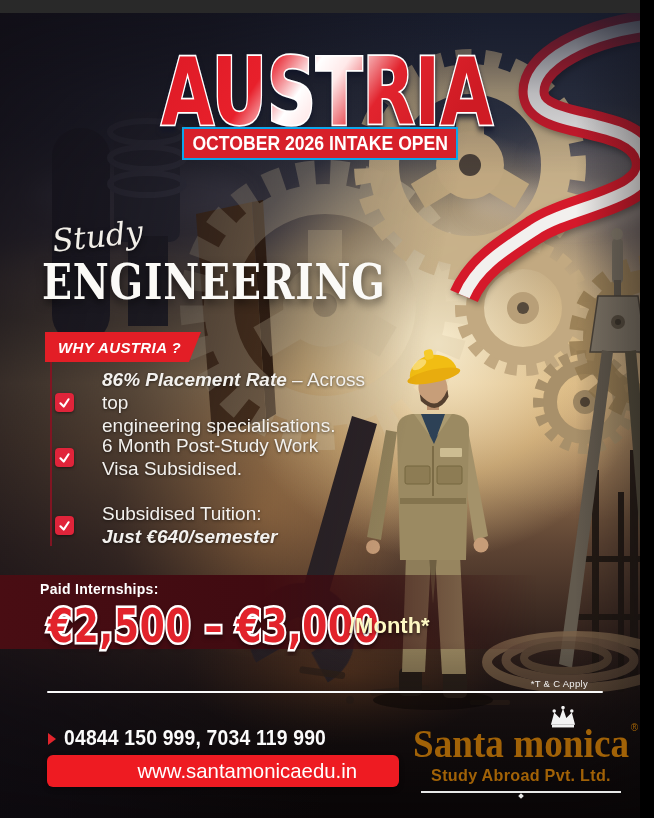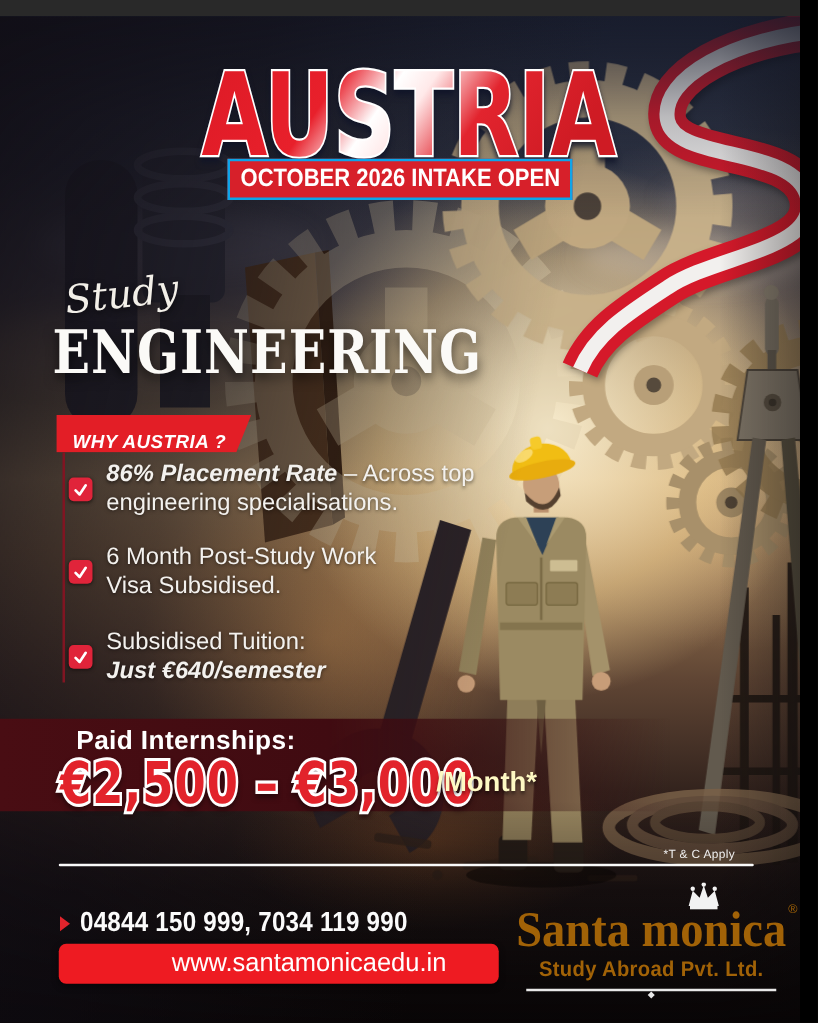--- a/index.html
+++ b/index.html
@@ -30,31 +30,31 @@
   .banner span{display:inline-block;transform:scaleX(.88);font-size:20px;font-weight:bold;
     color:#fff;white-space:nowrap;letter-spacing:0;}
   .study{position:absolute;left:52px;top:218px;font-family:"DejaVu Serif",serif;
     font-style:italic;font-size:31px;color:#f2efe8;transform:rotate(-6deg);
     text-shadow:0 2px 5px rgba(0,0,0,.55);}
   .program{position:absolute;left:42px;top:254px;font-family:"DejaVu Serif",serif;
     font-weight:bold;font-size:48px;letter-spacing:1px;color:#fbfaf7;white-space:nowrap;
     transform:scaleX(.82);transform-origin:left top;text-shadow:0 4px 10px rgba(0,0,0,.6);}
   .tag{position:absolute;left:45px;top:332px;height:30px;padding:0 20px 0 13px;background:#e31e26;
     clip-path:polygon(0 0,100% 0,calc(100% - 12px) 100%,0 100%);
-    display:flex;align-items:flex-end;font-size:15px;font-weight:bold;font-style:italic;
+    display:flex;align-items:center;font-size:15px;font-weight:bold;font-style:italic;
     color:#fff;letter-spacing:.4px;}
   .vline{position:absolute;left:50px;top:362px;width:2px;height:184px;background:#801522;}
-  .check-item{position:absolute;left:55px;display:flex;align-items:center;gap:11px;width:330px;}
+  .check-item{position:absolute;left:55px;display:flex;align-items:center;gap:28px;width:330px;}
   .cbx{flex:0 0 19px;width:19px;height:19px;border-radius:4px;background:#e0243a;
     display:flex;align-items:center;justify-content:center;box-shadow:0 1px 3px rgba(0,0,0,.5);}
   .check-text{font-size:19px;line-height:23px;color:#f3f1ee;text-shadow:0 1px 3px rgba(0,0,0,.55);}
   .bi{font-weight:bold;font-style:italic;}
   .band{position:absolute;left:0;top:575px;width:654px;height:74px;
     background:linear-gradient(90deg,#490d13 0%,#400b11 40%,rgba(53,12,16,.55) 62%,rgba(53,12,16,0) 82%);}
-  .band-label{position:absolute;left:61px;top:581px;font-size:21px;font-weight:bold;
+  .band-label{position:absolute;left:40px;top:581px;font-size:14px;font-weight:bold;
     letter-spacing:.3px;color:#fff;}
   .amount-svg{position:absolute;left:40px;top:598px;}
   .amount-suffix{position:absolute;left:349px;top:613px;font-size:22px;font-weight:bold;color:#fef9c3;
     text-shadow:0 2px 3px rgba(0,0,0,.5);}
   .tc{position:absolute;right:52px;top:678px;font-size:9.5px;color:#f0f0f0;letter-spacing:.3px;}
   .divider{position:absolute;left:47px;top:691px;width:556px;height:2px;background:#fafafa;border-radius:1px;}
   .phone-arrow{position:absolute;left:48px;top:733px;width:0;height:0;
     border-left:8px solid #e2242c;border-top:6px solid transparent;border-bottom:6px solid transparent;}
   .phone{position:absolute;left:64px;top:725px;font-size:22px;font-weight:bold;color:#fbfbfb;
     white-space:nowrap;transform:scaleX(.88);transform-origin:left top;letter-spacing:.2px;}

